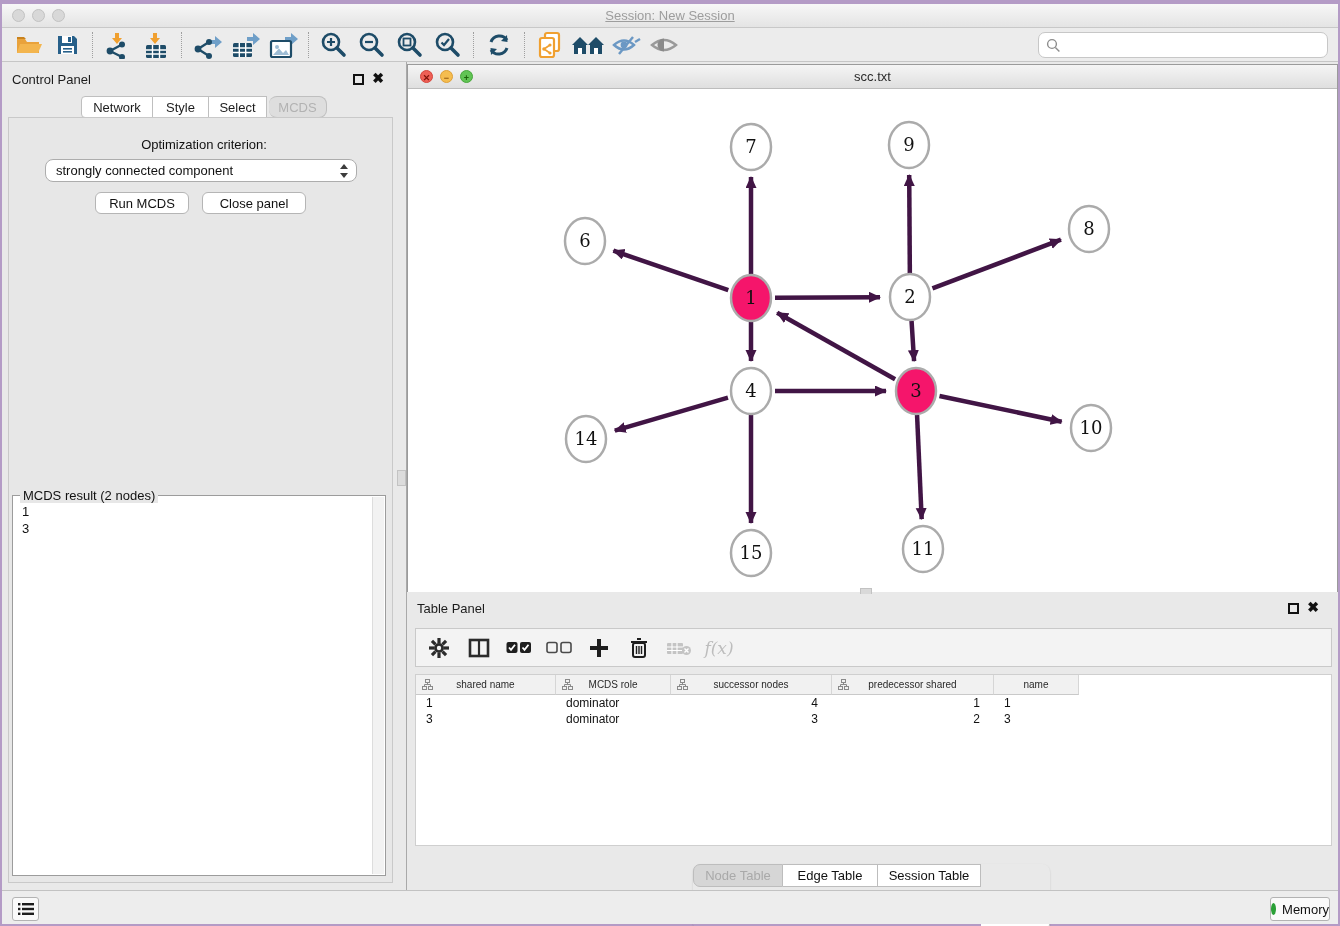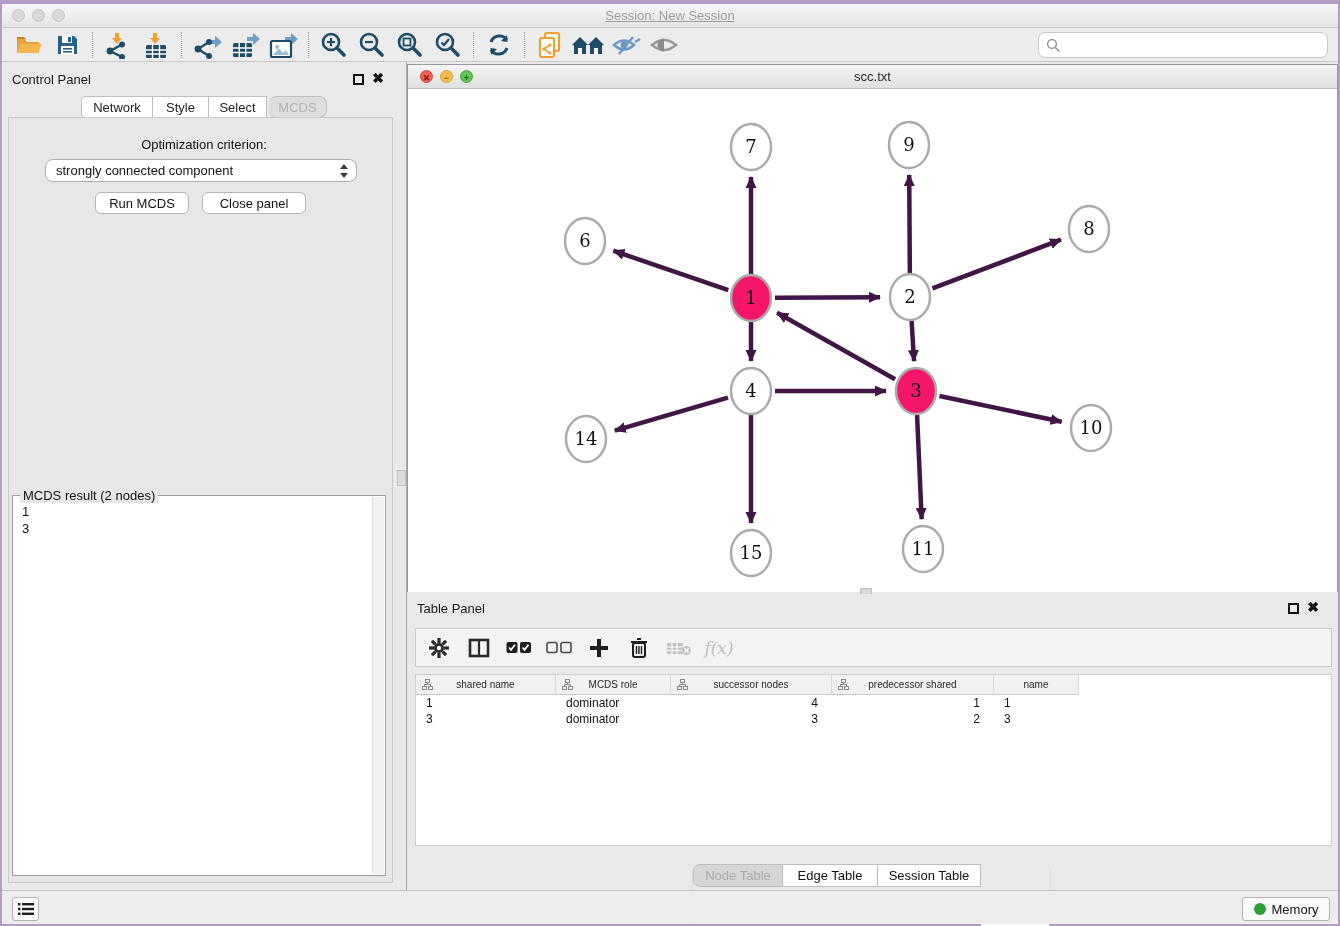--- a/index.html
+++ b/index.html
@@ -504,17 +504,17 @@
       <g fill="#1e1e1e">
         <rect x="0" y="1" width="2.4" height="2.4"></rect>
           <rect x="4" y="1" width="12" height="2.4"></rect>
         <rect x="0" y="5.8" width="2.4" height="2.4"></rect>
           <rect x="4" y="5.8" width="12" height="2.4"></rect>
         <rect x="0" y="10.6" width="2.4" height="2.4"></rect>
           <rect x="4" y="10.6" width="12" height="2.4"></rect>
       </g>
     </svg>
   </div>
-  <div class="sb-btn" style="right:8px; top:6px; width:88px; height:24px">
+  <div class="sb-btn" style="right:8px; top:6px; width:60px; height:24px">
     <div class="mem-dot"></div>
     <div class="mem-label">Memory</div>
   </div>
 </div>
 
 </body></html>

